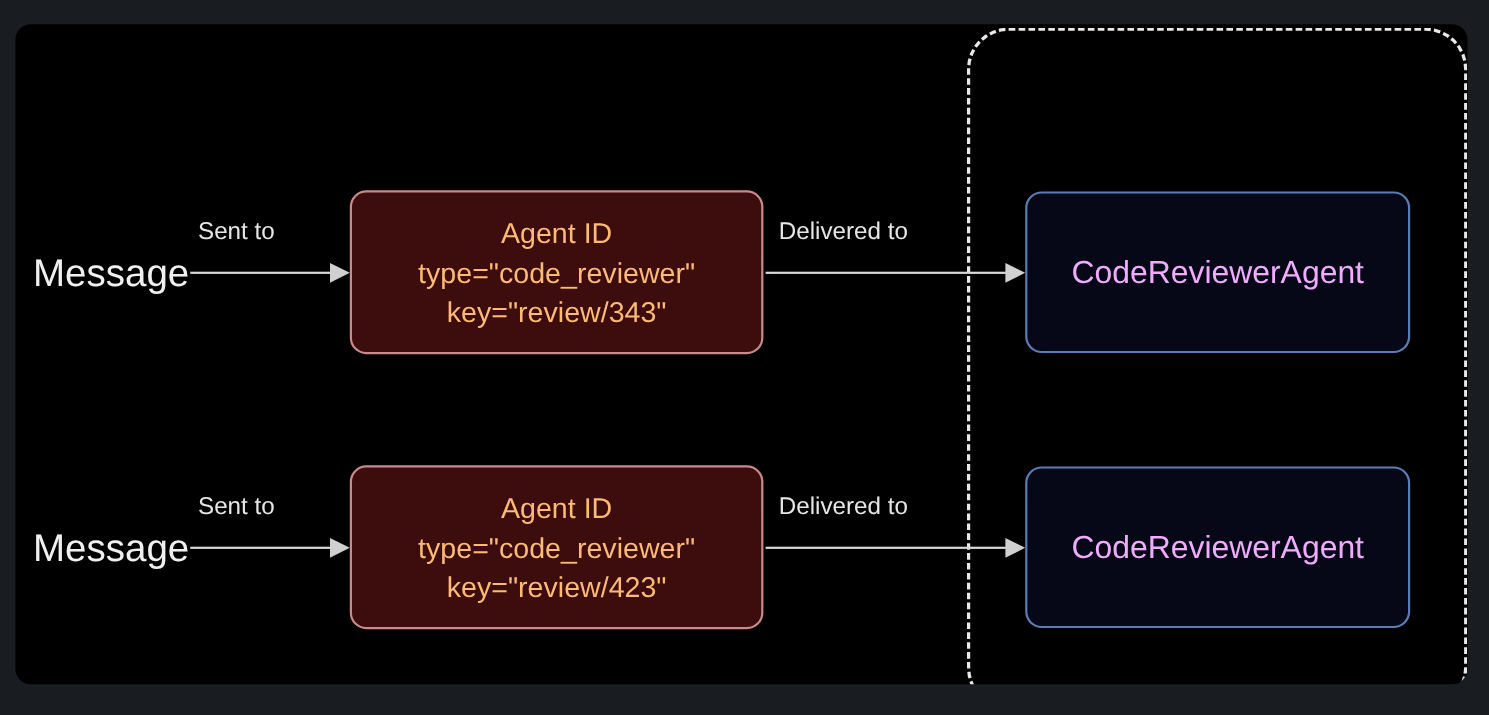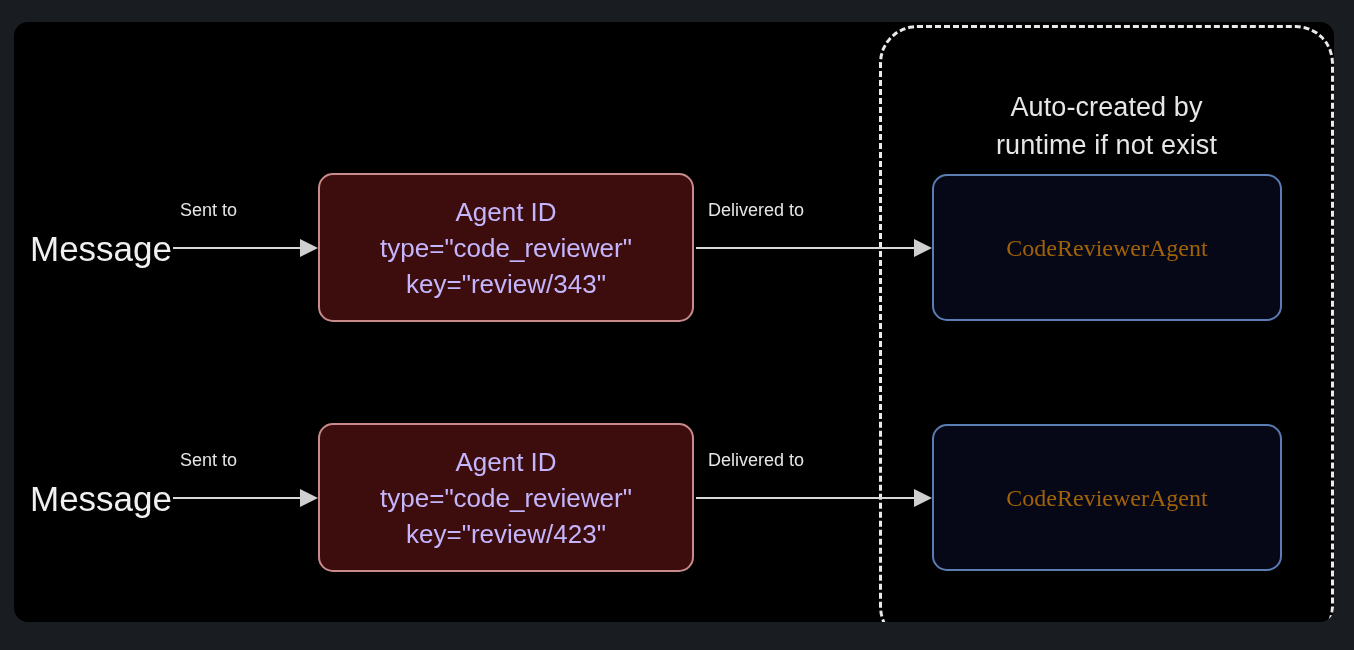--- a/index.html
+++ b/index.html
@@ -67,21 +67,21 @@
     color: #f0f0f0;
     font-size: 35px;
     line-height: 32px;
     white-space: nowrap;
   }
 
   
   .edge-label {
     position: absolute;
     color: #e6e6e6;
-    font-size: 18px;
+    font-size: 22px;
     line-height: 30px;
     white-space: nowrap;
   }
 
   
   .arrow { position: absolute; height: 24px; }
   .arrow .shaft {
     position: absolute;
     left: 0;
     top: 11px;
@@ -97,59 +97,56 @@
     border-left: 18px solid #d0d0d0;
   }
 
   
   .node-agentid {
     position: absolute;
     background: #3d0d0d;
     border: 2px solid #c88a8a;
     border-radius: 15px;
     box-sizing: border-box;
-    color: #c4b5fd;
+    color: #fdba74;
     display: flex;
     flex-direction: column;
     align-items: center;
     justify-content: center;
     font-size: 26px;
     line-height: 36px;
     text-align: center;
   }
   .node-agentid .line { white-space: nowrap; }
 
   
   .node-agent {
     position: absolute;
     background: #060818;
     border: 2px solid #5a7db3;
     border-radius: 15px;
     box-sizing: border-box;
-    color: #a16207;
+    color: #f0abfc;
     display: flex;
     align-items: center;
     justify-content: center;
-    font-size: 24px;
+    font-size: 29px;
     line-height: 34px;
     text-align: center;
     white-space: nowrap;
-    font-family: Liberation Serif, serif;
   }
 </style>
 </head>
 <body>
 
 <div id="stage">
 
   <div id="diagram-panel">
 
     <div id="auto-create-region"></div>
-    <div id="auto-create-caption">Auto-created by
-runtime if not exist</div>
 
     <div class="row">
 
       <span class="source-label" style="left:16px; top:211px;">Message</span>
 
       <span class="edge-label" style="left:166px; top:173px;">Sent to</span>
 
       <div class="arrow" style="left:159px; top:214px; width:145px;">
         <div class="shaft" style="width:130px;"></div>
         <div class="head" style="left:127px;"></div>

